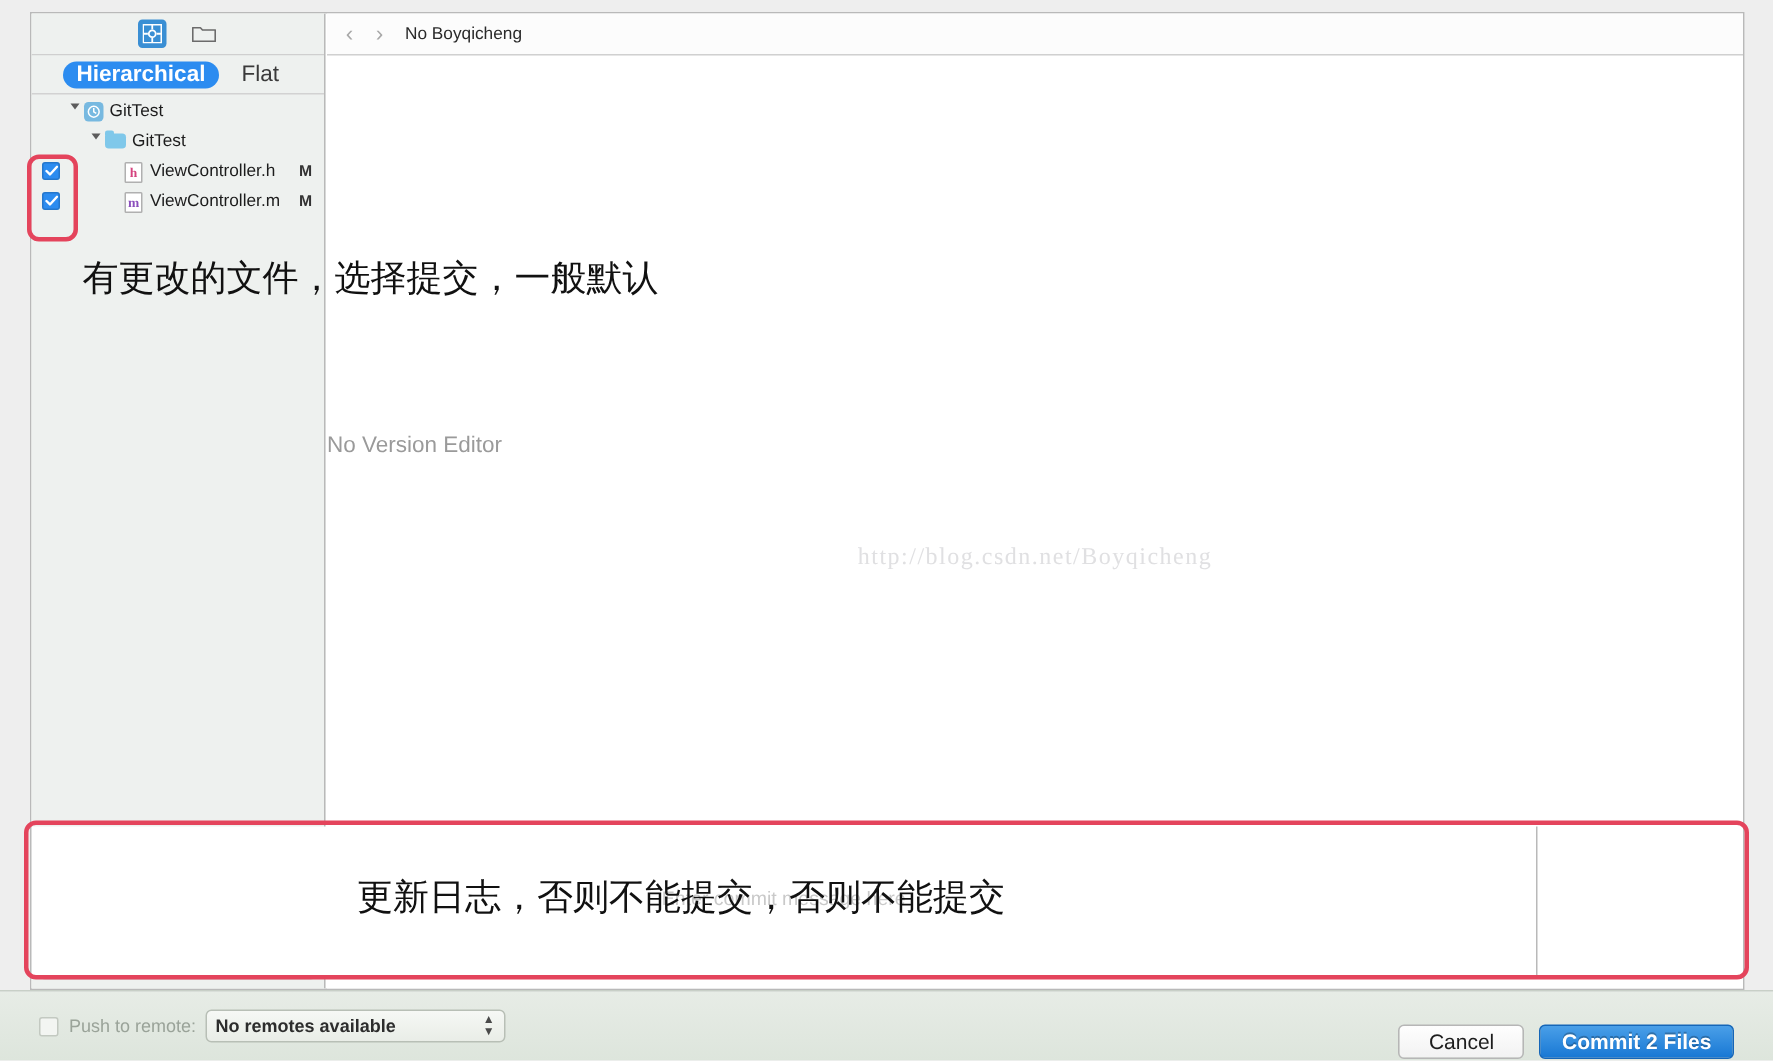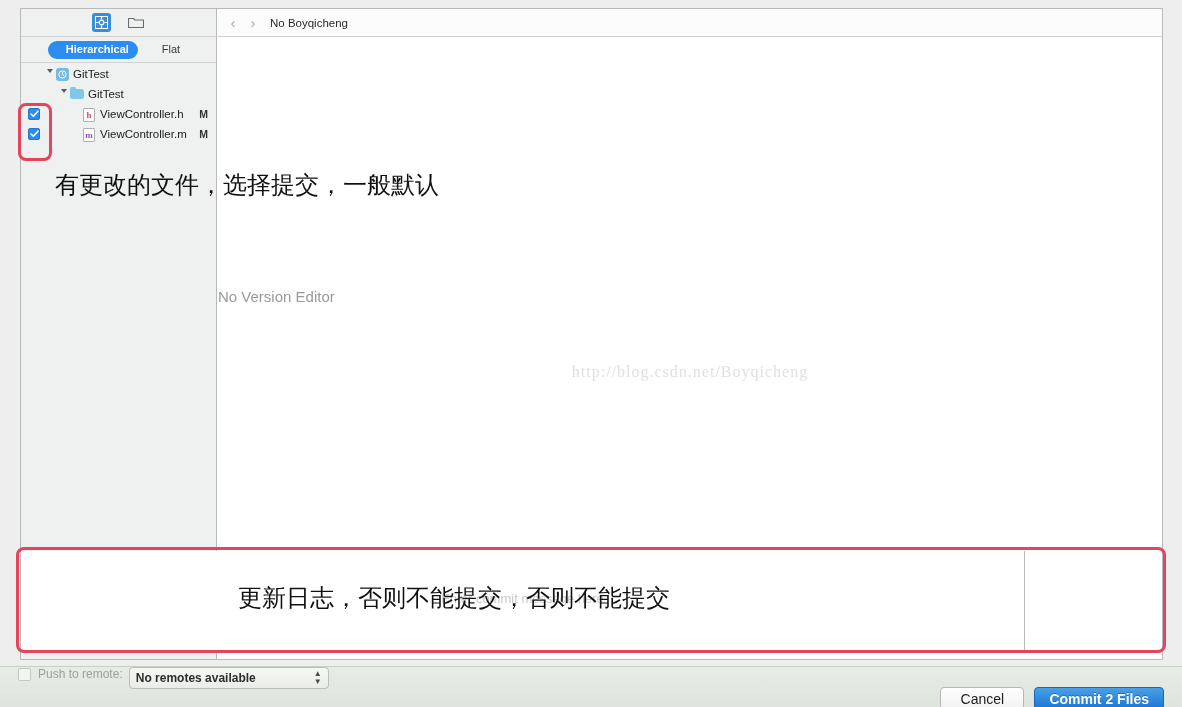--- a/index.html
+++ b/index.html
@@ -50,23 +50,23 @@
   .tb-icon.selected { background: #3a8fd4; }
 
   .scope-bar {
     height: 26px;
     display: flex; align-items: center; justify-content: center;
     gap: 6px;
     border-bottom: 1px solid #d2d2d2;
     background: #eef1ef;
   }
   .seg {
-    font-size: 11px;
+    font-size: 15px;
     color: #3a3a3a;
-    padding: 2px 9px 3px 18px;
+    padding: 2px 9px 3px 9px;
     border-radius: 9px;
     line-height: 13px;
   }
   .seg.active {
     background: #2c8cf0;
     color: #fff;
     font-weight: bold;
   }
 
   .tree {
@@ -229,26 +229,26 @@
     left: 0; right: 0; top: 40px;
     text-align: center;
     font-size: 13px;
     color: #c9c9c9;
   }
 
   
   .bottom-bar {
     position: absolute;
     left: 0; bottom: 0;
-    width: 1182px; height: 41px;
+    width: 1182px; height: 47px;
     background: linear-gradient(#e7ece6, #dde5dc);
     border-top: 1px solid #c8cfc7;
     display: flex;
-    align-items: flex-start;
-    padding: 0 18px;
+    align-items: center;
+    padding: 0 26px;
   }
   .push-group { display: flex; align-items: center; gap: 7px; }
   .ck-empty {
     width: 13px; height: 13px;
     background: #f3f5f2;
     border: 1px solid #c3c9c1;
     border-radius: 2px;
   }
   .push-label { font-size: 12px; color: #9aa399; }
   .remote-select {

